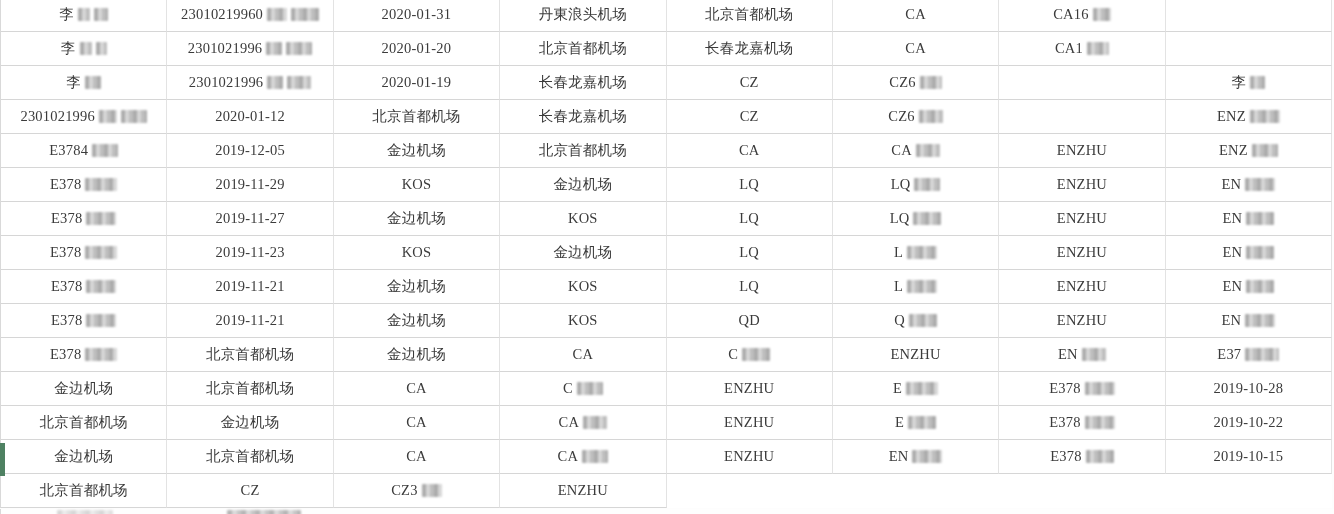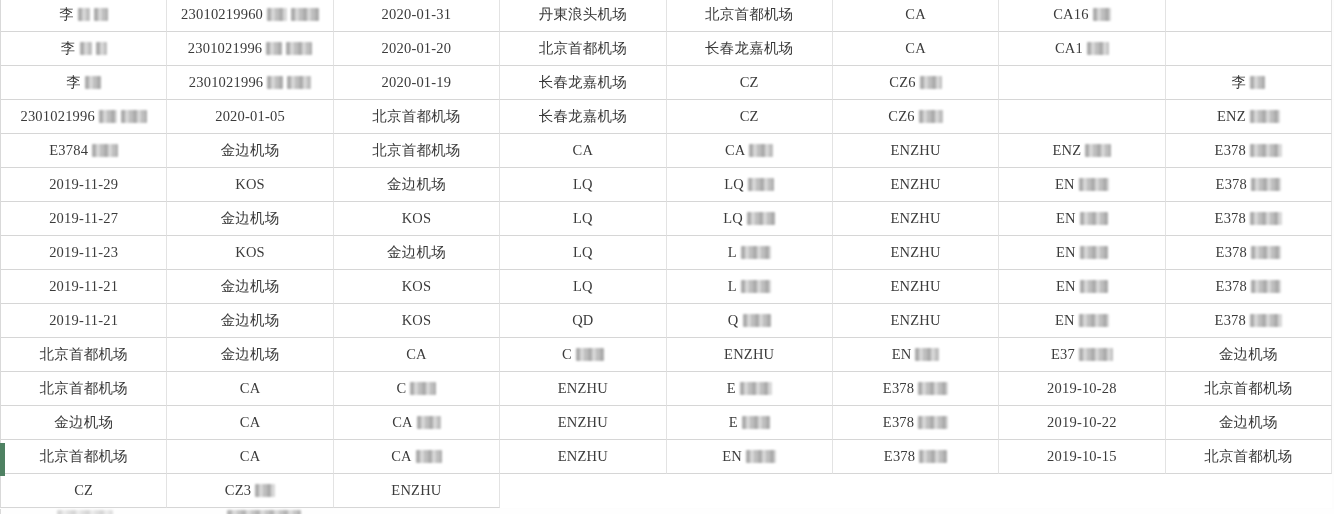--- a/index.html
+++ b/index.html
@@ -132,21 +132,21 @@
       <div class="cell">
         <span class="txt">李</span>
         <span class="blurpatch" style="width: 15px;"></span>
       </div>
       <div class="cell">
         <span class="txt">2301021996</span>
         <span class="blurpatch" style="width: 18px;"></span>
         <span class="blurpatch" style="width: 26px;"></span>
       </div>
       <div class="cell">
-        <span class="txt">2020-01-05</span>
+        <span class="txt">2020-01-12</span>
       </div>
       <div class="cell">
         <span class="txt">北京首都机场</span>
       </div>
       <div class="cell">
         <span class="txt">长春龙嘉机场</span>
       </div>
       <div class="cell">
         <span class="txt">CZ</span>
       </div>
@@ -155,20 +155,23 @@
         <span class="blurpatch" style="width: 24px;"></span>
       </div>
       <div class="cell"></div>
       <div class="cell">
         <span class="txt">ENZ</span>
         <span class="blurpatch" style="width: 30px;"></span>
       </div>
       <div class="cell">
         <span class="txt">E3784</span>
         <span class="blurpatch" style="width: 26px;"></span>
+      </div>
+      <div class="cell">
+        <span class="txt">2019-12-05</span>
       </div>
       <div class="cell">
         <span class="txt">金边机场</span>
       </div>
       <div class="cell">
         <span class="txt">北京首都机场</span>
       </div>
       <div class="cell">
         <span class="txt">CA</span>
       </div>

